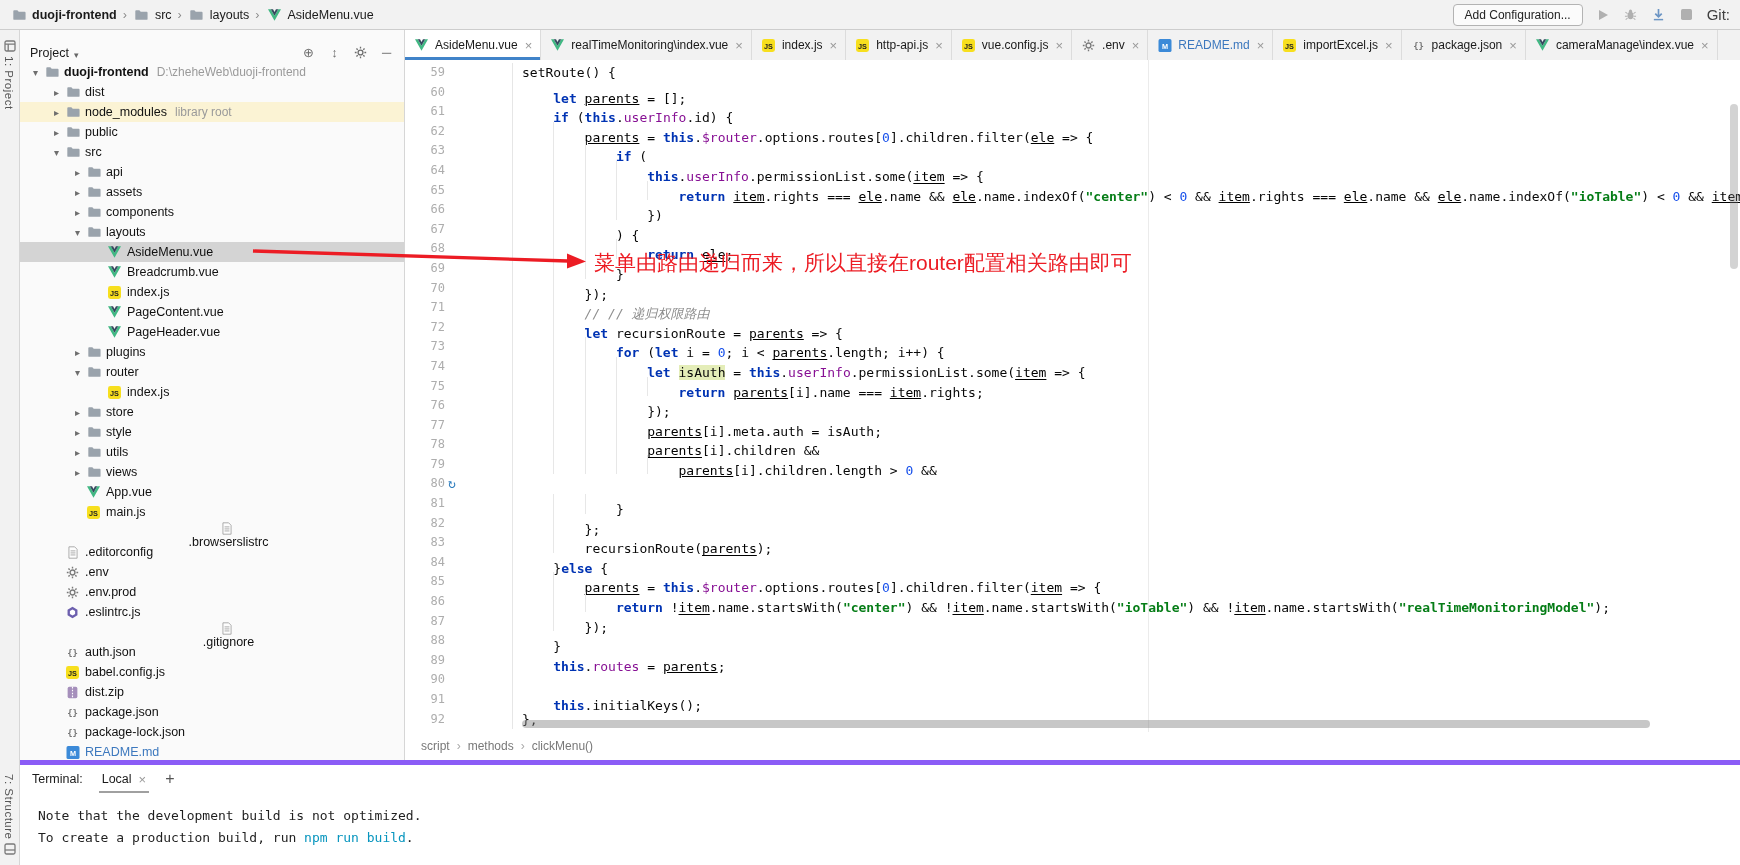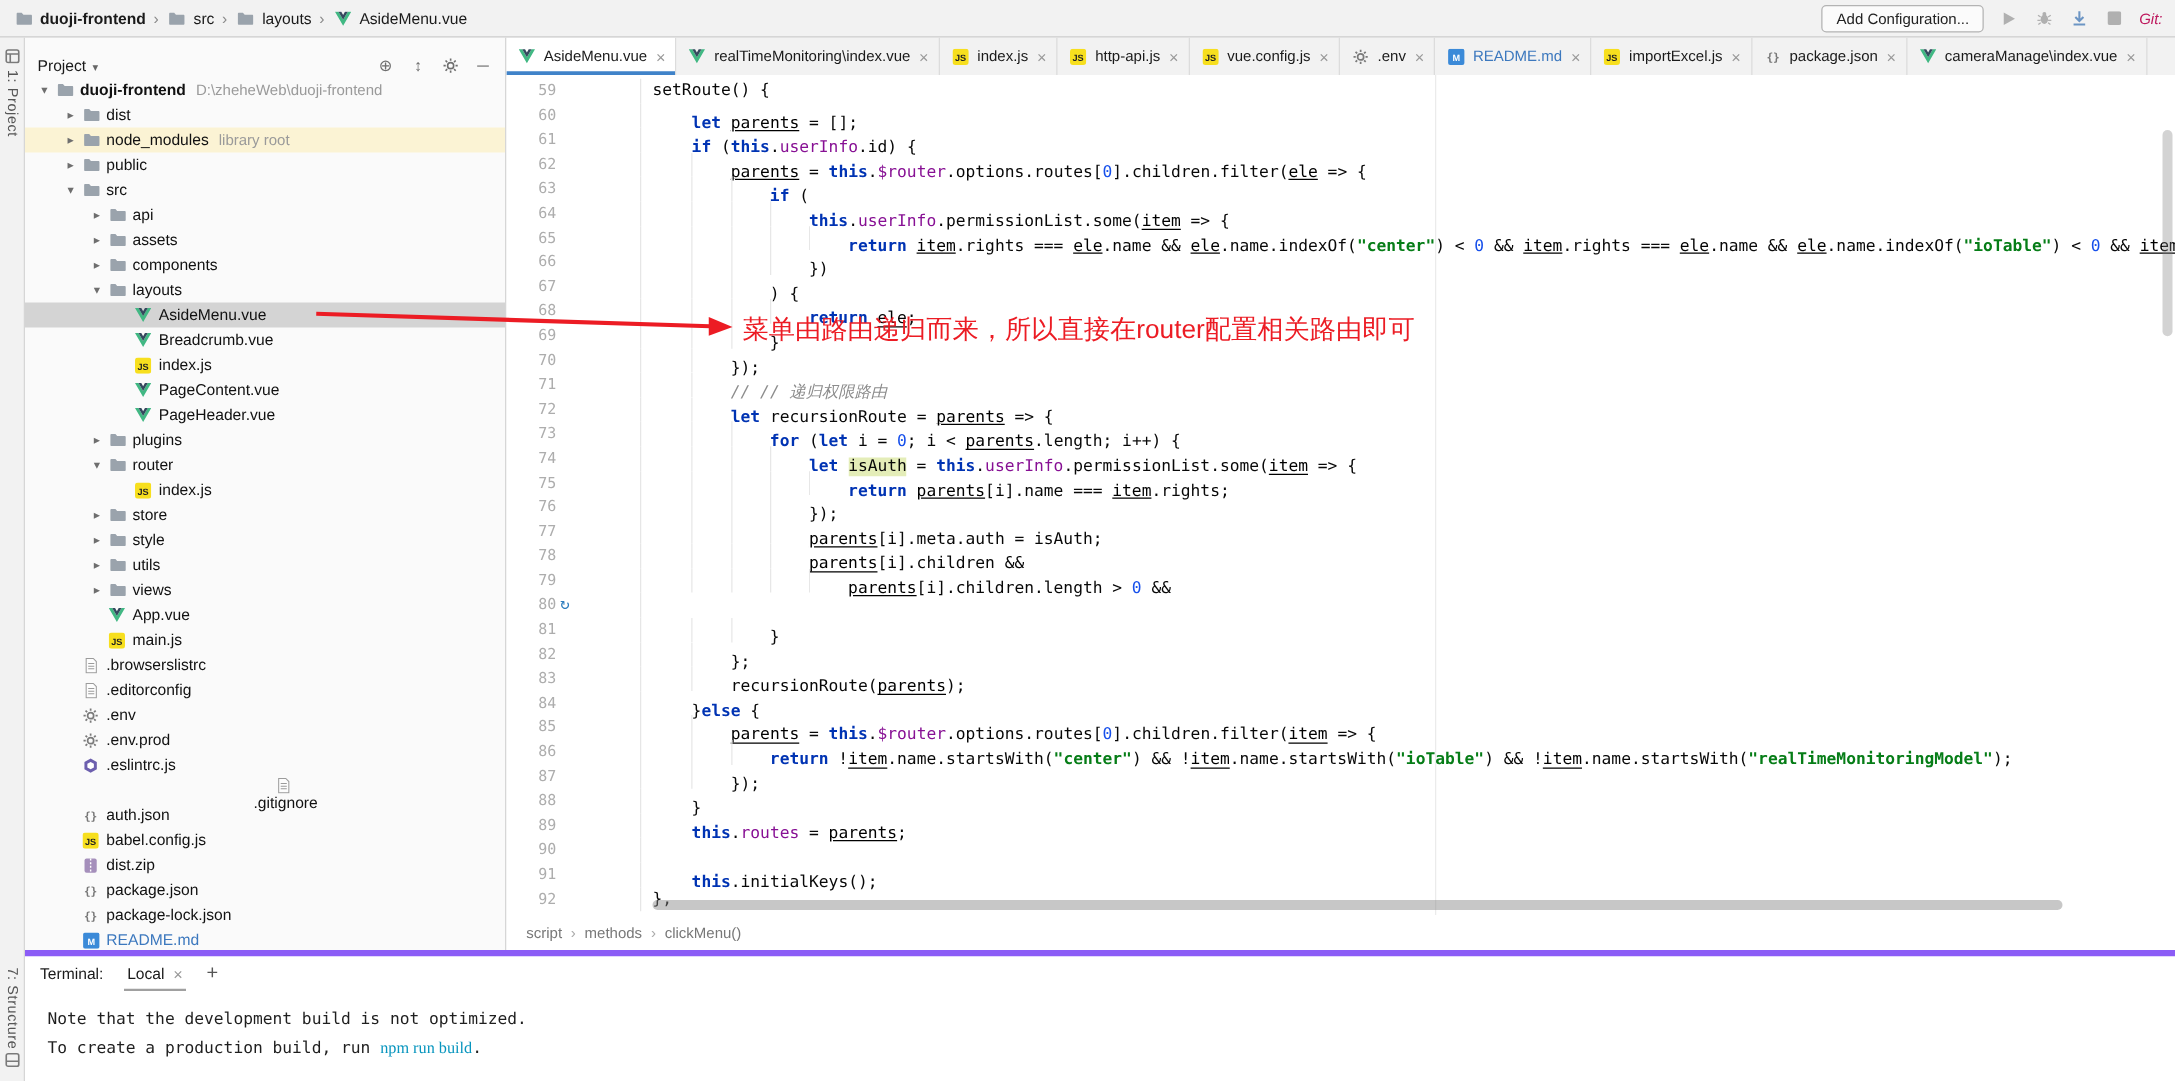--- a/index.html
+++ b/index.html
@@ -10,21 +10,21 @@
   
   #titlebar{position:absolute;left:0;top:0;width:1740px;height:30px;box-sizing:border-box;
     background:#F2F2F2;border-bottom:1px solid #CDCDCD;display:flex;align-items:center;
     padding:0 8px;gap:4px;font-size:12.5px;z-index:6;overflow:hidden;}
   .crumb{display:inline-flex;align-items:center;gap:5px;padding:0 2px;}
   .crumb.bold span{font-weight:bold;}
   .crumb-sep{color:#8a8a8a;padding:0 2px;}
   .tb-right{margin-left:auto;display:flex;align-items:center;gap:12px;}
   .addcfg{border:1px solid #B3B3B3;border-radius:4px;background:#FBFBFB;padding:3px 11px;font-size:12px;color:#222;}
   .tb-icon{width:16px;height:16px;display:inline-flex;align-items:center;justify-content:center;}
-  .gitlbl{font-size:12px;color:#be185d;padding-right:2px;font-style:italic;}
+  .gitlbl{font-size:15px;color:#404040;padding-right:2px;}
   
   #strip{position:absolute;left:0;top:30px;bottom:0;width:20px;background:#F2F2F2;
     border-right:1px solid #D6D6D6;z-index:4;box-sizing:border-box;}
   .stripe-label{position:absolute;left:3px;writing-mode:vertical-lr;font-size:11.5px;color:#555;letter-spacing:.5px;white-space:nowrap;}
   .stripe-ic{position:absolute;left:4px;}
   
   #project{position:absolute;left:20px;top:30px;width:385px;height:730px;box-sizing:border-box;
     background:#FAFAFA;border-right:1px solid #D6D6D6;z-index:3;overflow:hidden;}
   .phead{height:30px;display:flex;align-items:flex-end;gap:5px;padding:0 10px;font-size:12.5px;color:#1a1a1a;}
   .phead .caret{color:#666;font-size:9px;margin-top:2px;}
@@ -72,21 +72,21 @@
     padding:0 16px;font-size:12px;color:#787878;}
   .ebc-sep{color:#ABABAB;}
   
   #terminal{position:absolute;left:20px;right:0;top:760px;bottom:0;background:#fff;border-top:5px solid #8b5cf6;z-index:3;}
   .thead{height:28px;display:flex;align-items:center;padding:0 12px;gap:16px;font-size:12.5px;color:#1a1a1a;}
   .ttab{display:flex;align-items:center;gap:7px;height:28px;box-shadow:inset 0 -2px 0 #A0A0A0;padding:0 3px;}
   .ttab .cls{color:#999;font-size:13px;}
   .tplus{color:#555;font-size:16px;}
   .tbody{padding:12px 0 0 18px;font-family:"DejaVu Sans Mono","Liberation Mono",monospace;font-size:13px;line-height:22px;}
   .ttk-t{color:#1F1F1F;}
-  .ttk-cmd{color:#0795BE;font-family:Liberation Serif, serif;}
+  .ttk-cmd{color:#0795BE;}
   
   #anno-arrow{position:absolute;left:250px;top:242px;z-index:40;pointer-events:none;}
   #anno-text{position:absolute;left:594px;top:249px;z-index:40;font-size:21px;color:#EC1C24;pointer-events:none;
     font-family:"Liberation Sans","DejaVu Sans",sans-serif;white-space:nowrap;}
 </style>
 </head>
 <body>
 
 <div id="titlebar">
   <span style="display:inline-flex;align-items:center;gap:2px;">
@@ -402,21 +402,21 @@
       <div class="trow" style="padding-left: 50px;">
         <span class="chev"></span>
         <span class="fic">
           <svg width="13" height="13" viewBox="0 0 16 16">
             <rect width="16" height="16" rx="3" fill="#F7DF1E"></rect>
             <text x="8" y="12.5" font-size="9" text-anchor="middle" font-family="sans-serif" font-weight="bold" fill="#222">JS</text>
           </svg>
         </span>
         <span class="tlabel">main.js</span>
       </div>
-      <div class="trow" style="padding-left: 29px;">
+      <div class="trow" style="padding-left: 29px; flex-direction: column;">
         <span class="chev"></span>
         <span class="fic">
           <svg width="12" height="13" viewBox="0 0 14 16">
             <path d="M2 1h7l3 3v11H2z" fill="#FDFDFD" stroke="#9B9B9B"></path>
             <path d="M4 6h6M4 8.5h6M4 11h6" stroke="#9B9B9B"></path>
           </svg>
         </span>
         <span class="tlabel">.browserslistrc</span>
       </div>
       <div class="trow" style="padding-left: 29px;">

